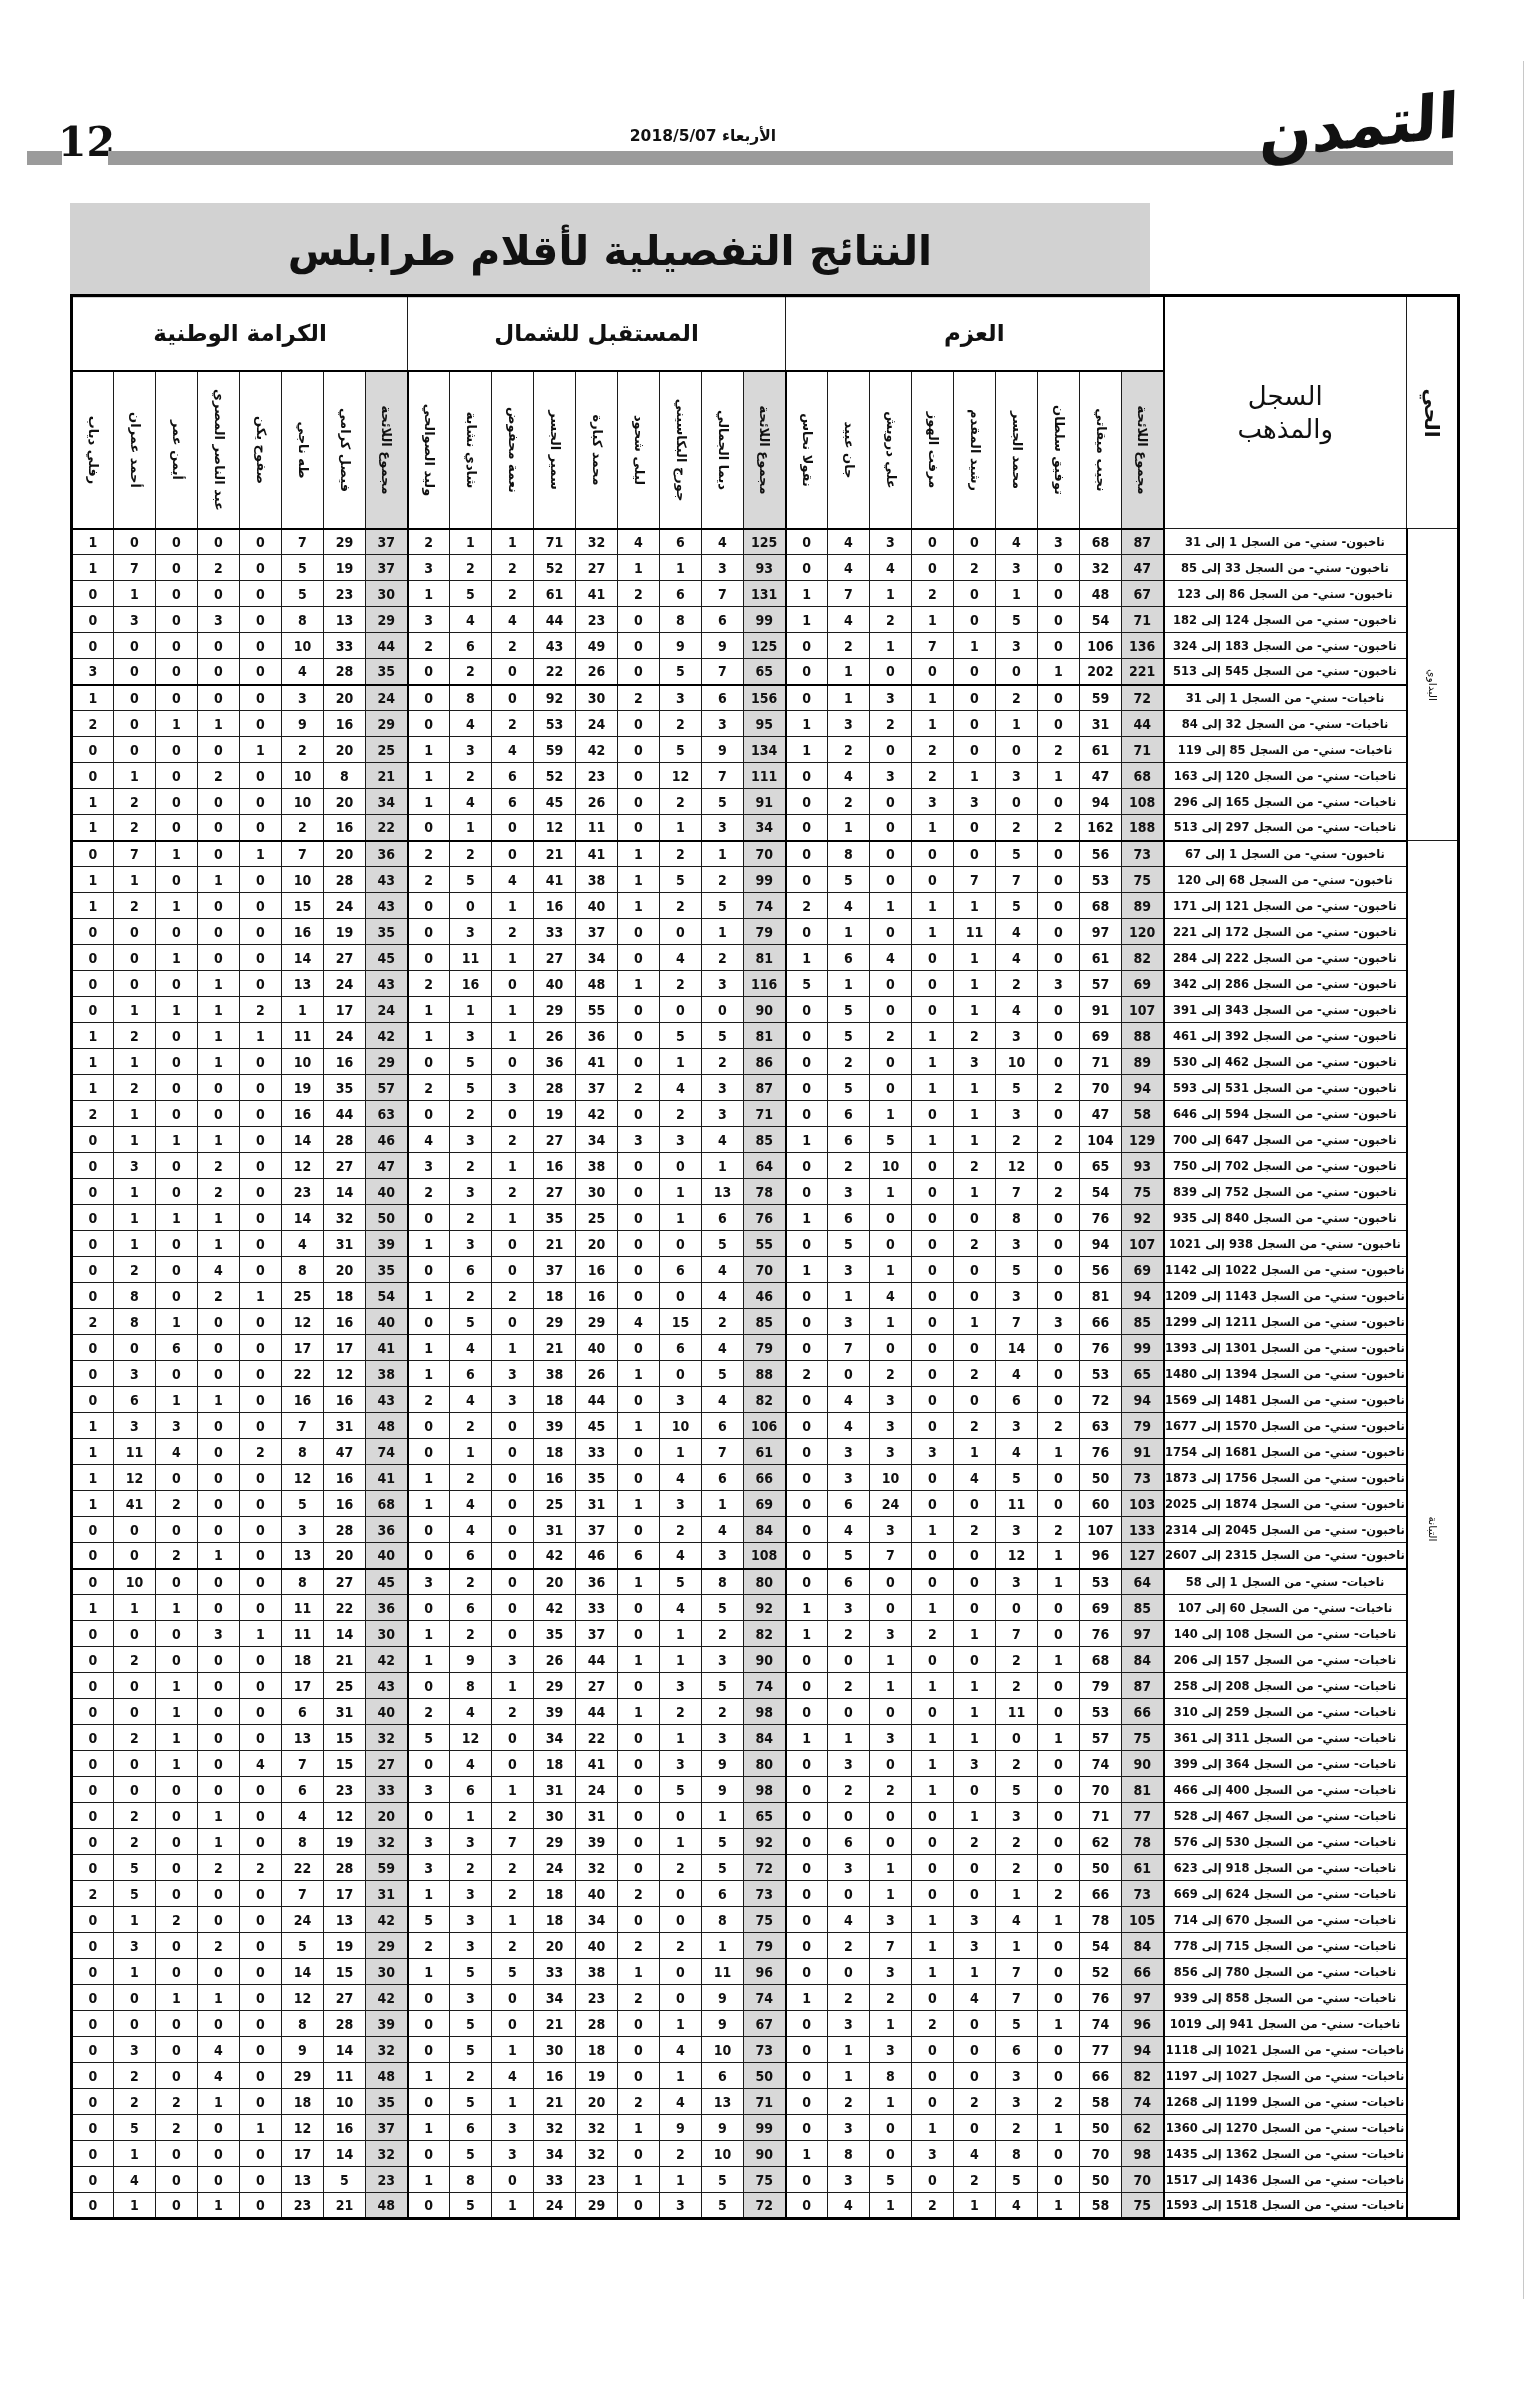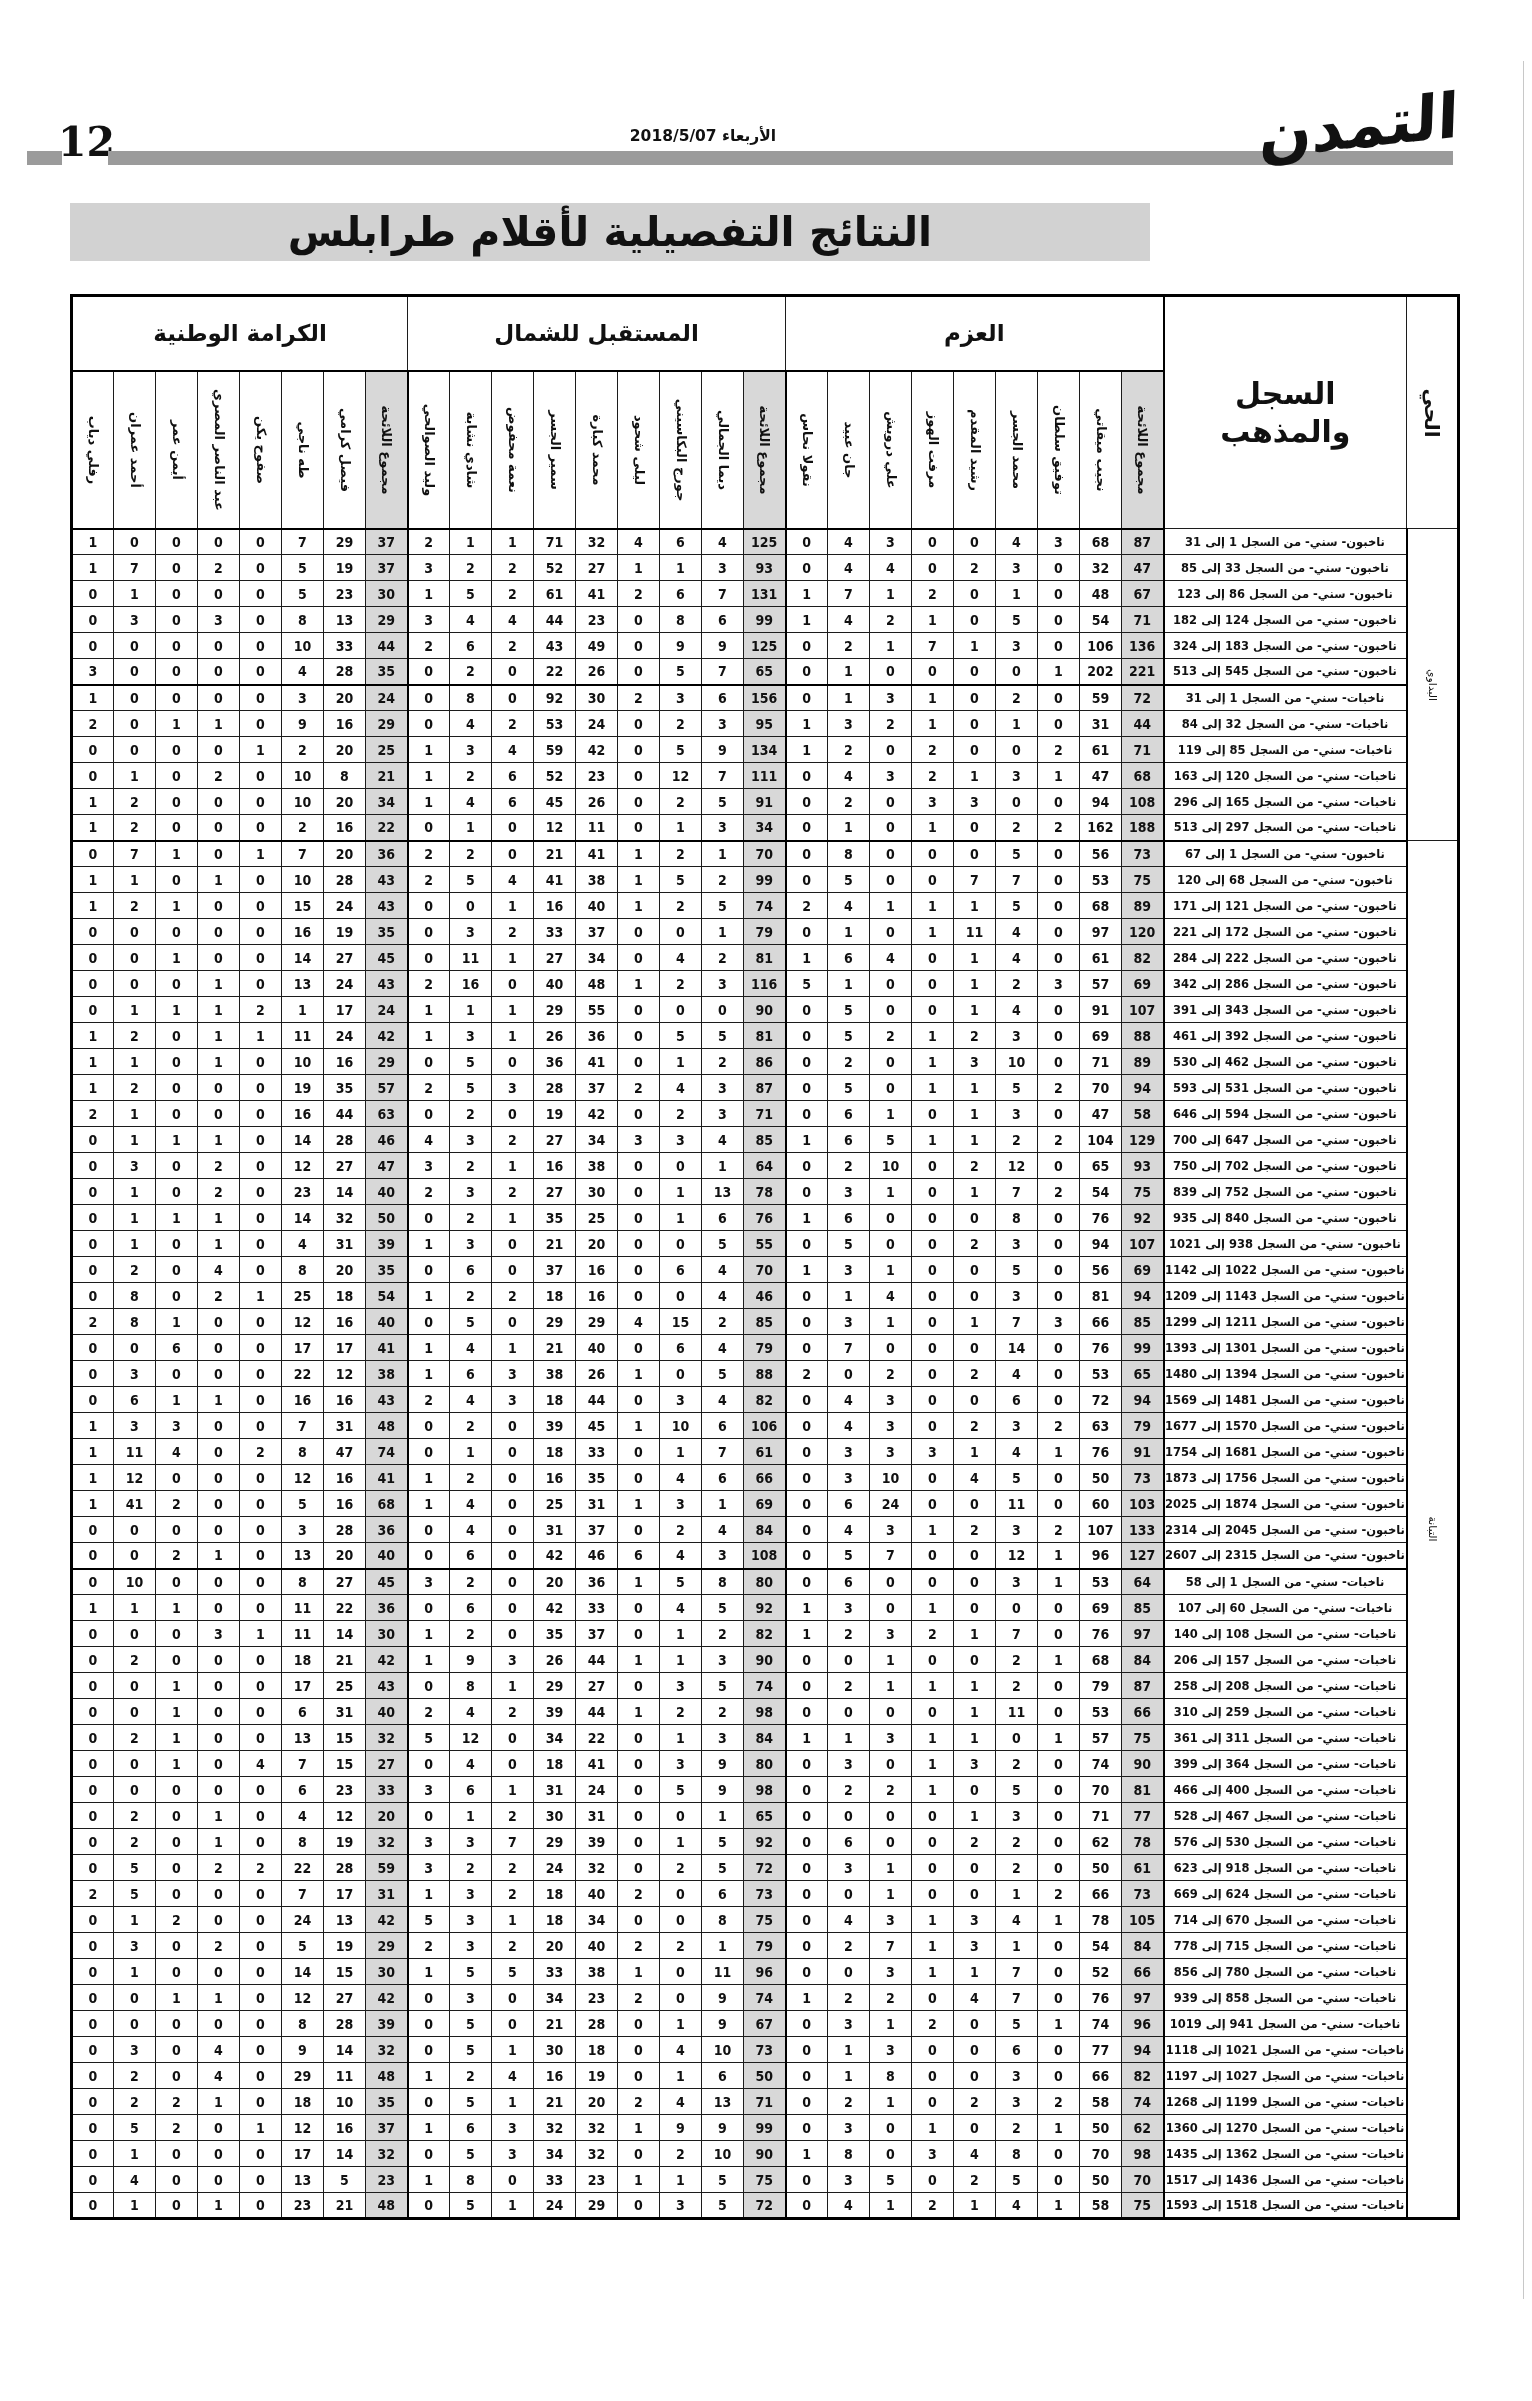--- a/index.html
+++ b/index.html
@@ -20,34 +20,34 @@
     position:absolute;left:595px;top:127px;width:216px;text-align:center;
     font-size:15.5px;font-weight:bold;direction:rtl;
   }
   #masthead{
     position:absolute;left:1259px;top:95px;font-size:62px;font-weight:900;
     direction:rtl;transform:rotate(-6deg) skewX(-8deg);letter-spacing:-2px;line-height:1;
   }
   #right-edge-rule{position:absolute;left:1523px;top:61px;width:1.4px;height:2238px;background:#c8c8c8;}
   
   #title-banner{
-    position:absolute;left:70px;top:203px;width:1080px;height:58px;background:#d2d2d2;
+    position:absolute;left:70px;top:203px;width:1080px;height:95px;background:#d2d2d2;
     display:flex;align-items:center;justify-content:center;direction:rtl;
     font-size:41px;font-weight:900;letter-spacing:0.7px;
   }
   
   #tbl-wrap{position:absolute;left:70px;top:294px;border-radius:10px;}
   table{border-collapse:collapse;table-layout:fixed;}
   th,td{border:1.4px solid #1c1c1c;padding:0;text-align:center;vertical-align:middle;}
   table{border:3.4px solid #000;}
   thead tr.group-row{height:75px;}
   thead tr.names-row{height:158px;}
   .group-th{font-size:23px;font-weight:900;direction:rtl;border-bottom:2px solid #000;}
   .name-th{position:relative;font-weight:bold;}
-  .rec-th{font-size:30px;font-weight:700;direction:rtl;line-height:1.25;}
+  .rec-th{font-size:26px;font-weight:400;direction:rtl;line-height:1.25;}
   .rec-th .stack{display:inline-block;width:142px;}
   .dist-th{position:relative;}
   .vspan{
     position:absolute;left:50%;top:50%;
     transform:translate(-50%,-50%) rotate(90deg);
     white-space:nowrap;direction:rtl;
   }
   .name-th .vspan{font-size:13px;font-weight:bold;}
   .dist-th .vspan{font-size:20px;font-weight:900;}
   tbody tr{height:26px;}

